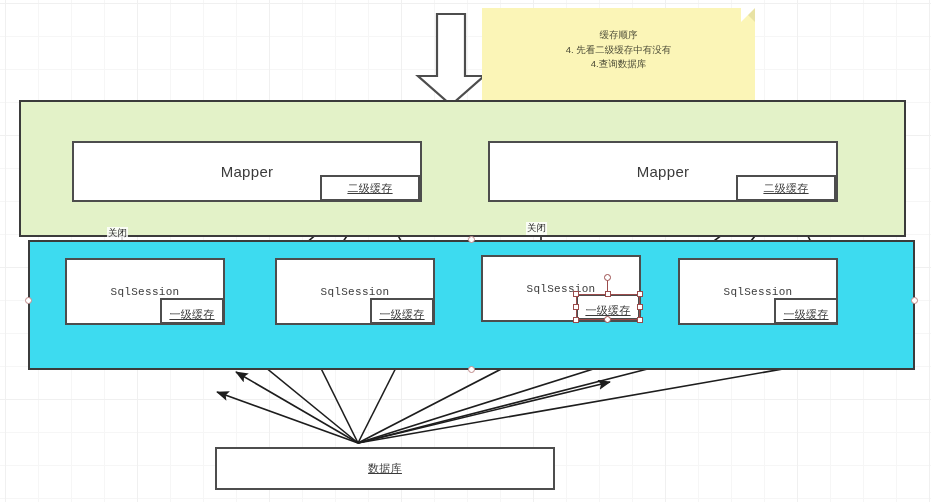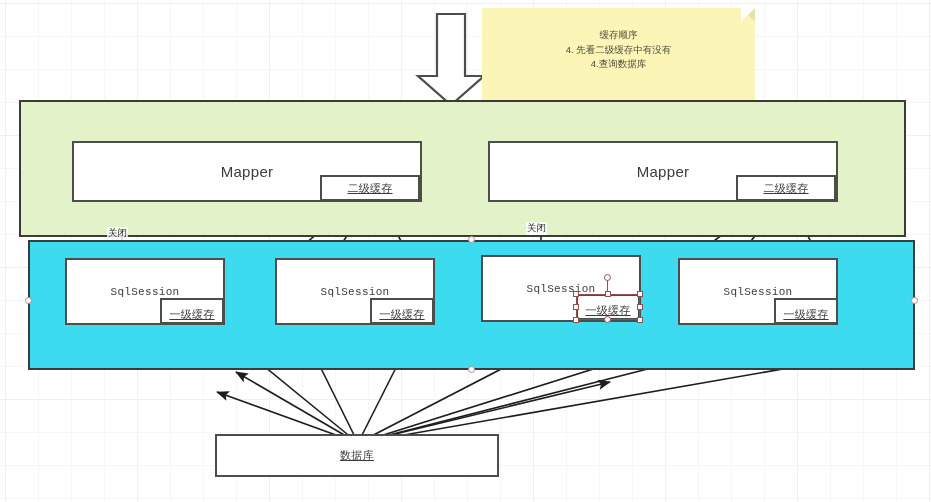--- a/index.html
+++ b/index.html
@@ -248,21 +248,21 @@
   <div class="handle round" style="left:604px; top:316px;"></div>
   <div class="handle" style="left:637px; top:317px;"></div>
 
   <div class="node session-box" style="left:678px; top:258px; width:160px; height:67px;">
     <span>SqlSession</span>
   </div>
   <div class="node cache1 cn" style="left:774px; top:298px; width:64px; height:26px;">
     <span>一级缓存</span>
   </div>
 
-  <div class="node db-box cn" style="left:215px; top:434px; width:284px; height:43px;text-align:right;">
+  <div class="node db-box cn" style="left:215px; top:447px; width:340px; height:43px;text-align:right;">
     <span>数据库</span>
   </div>
 
   <div class="edge-label" style="left:107px; top:227px;">关闭</div>
   <div class="edge-label" style="left:526px; top:222px;">关闭</div>
 
   <div class="conn-dot" style="left:25px;  top:297px;"></div>
   <div class="conn-dot" style="left:911px; top:297px;"></div>
   <div class="conn-dot" style="left:468px; top:236px;"></div>
   <div class="conn-dot" style="left:468px; top:366px;"></div>

